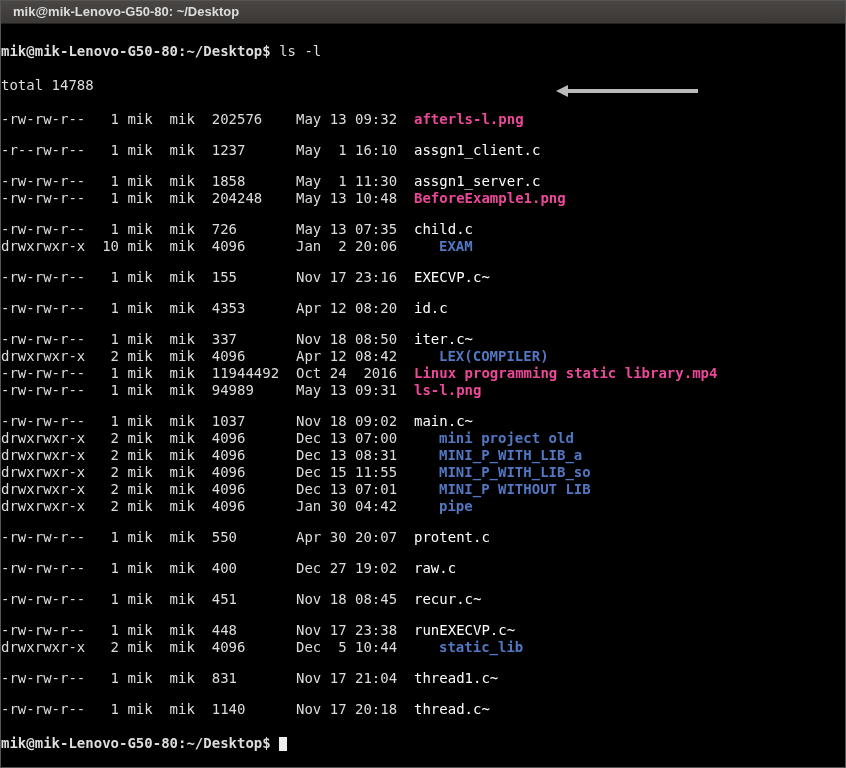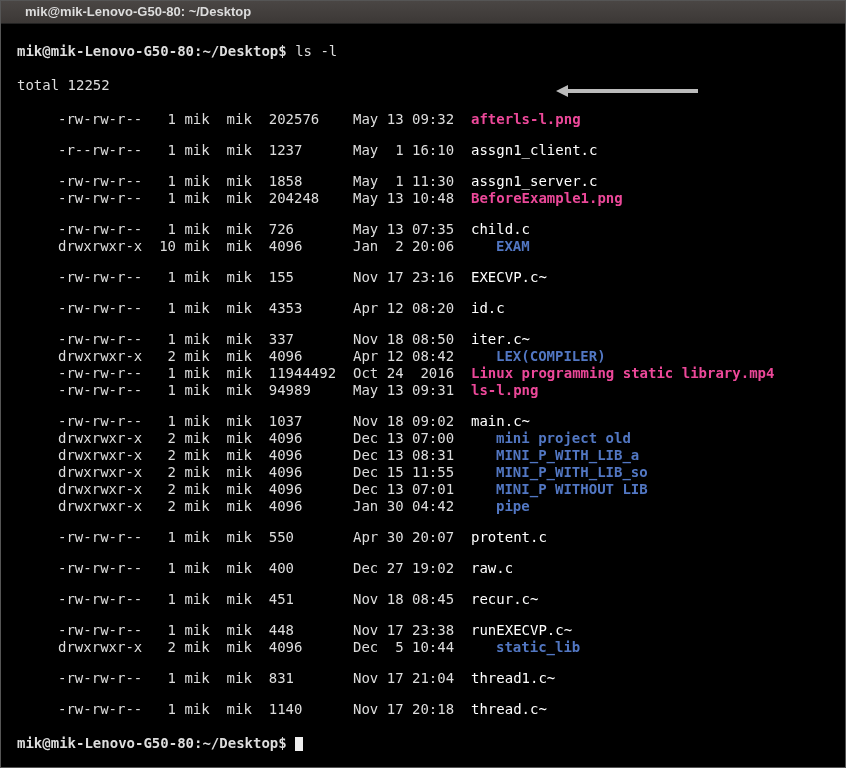--- a/index.html
+++ b/index.html
@@ -1,20 +1,20 @@
 <!DOCTYPE html>
 <html><head>
 <meta charset="utf-8">
 <style>
   html,body{margin:0;padding:0;background:#2e2a28;font-family:sans-serif;}
   .window{width:846px;height:768px;box-sizing:border-box;background:#2e2a28;border:1px solid #555;position:relative;overflow:hidden;}
-  .titlebar{height:22px;background:linear-gradient(#4a4644,#3c3836);color:#ddd;font:bold 13px sans-serif;line-height:22px;padding:0 24px;border-bottom:1px solid #222;}
-  .term{background:#000;color:#ddd;font:14px/17px "DejaVu Sans Mono",monospace;white-space:pre;padding:2px 16px;box-sizing:border-box;height:calc(100% - 22px);overflow:hidden;}
+  .titlebar{height:22px;background:linear-gradient(#4a4644,#3c3836);color:#ddd;font:bold 13px sans-serif;line-height:22px;padding:0 12px;border-bottom:1px solid #222;}
+  .term{background:#000;color:#ddd;font:14px/17px "DejaVu Sans Mono",monospace;white-space:pre;padding:2px 0;box-sizing:border-box;height:calc(100% - 22px);overflow:hidden;}
   .row span{display:inline-block;}
-  .perms{width:10ch;margin-left:41px;}
+  .perms{width:10ch;}
   .links{width:3ch;text-align:right;}
   .owner{width:4ch;}
   .group{width:4ch;}
   .size{width:9ch;text-align:left;}
   .date{width:13ch;}
   .name-default{color:#ffffff;margin-top:14px;}
   .name-image{color:#ec4899;font-weight:bold;}
   .name-dir{color:#5277c3;font-weight:bold;margin-left:25px;}
   .prompt-user{color:#ddd;font-weight:bold;}
   .cursor{display:inline-block;width:8px;height:14px;background:#eee;vertical-align:text-bottom;}
@@ -25,21 +25,21 @@
 </head>
 <body>
 
 <div class="window">
   <div class="titlebar">
     <span>mik@mik-Lenovo-G50-80: ~/Desktop</span>
   </div>
 
   <div class="term">
 <div><span class="prompt-user">mik@mik-Lenovo-G50-80:~/Desktop$ </span><span>ls -l</span></div>
-<div>total 12252</div>
+<div>total 14788</div>
 <div id="listing"><div class="row"><span class="perms">-rw-rw-r--</span> <span class="links">1</span> <span class="owner">mik</span> <span class="group">mik</span> <span class="size">202576</span> <span class="date">May 13 09:32</span> <span class="name-image">afterls-l.png</span></div><div class="row"><span class="perms">-r--rw-r--</span> <span class="links">1</span> <span class="owner">mik</span> <span class="group">mik</span> <span class="size">1237</span> <span class="date">May  1 16:10</span> <span class="name-default">assgn1_client.c</span></div><div class="row"><span class="perms">-rw-rw-r--</span> <span class="links">1</span> <span class="owner">mik</span> <span class="group">mik</span> <span class="size">1858</span> <span class="date">May  1 11:30</span> <span class="name-default">assgn1_server.c</span></div><div class="row"><span class="perms">-rw-rw-r--</span> <span class="links">1</span> <span class="owner">mik</span> <span class="group">mik</span> <span class="size">204248</span> <span class="date">May 13 10:48</span> <span class="name-image">BeforeExample1.png</span></div><div class="row"><span class="perms">-rw-rw-r--</span> <span class="links">1</span> <span class="owner">mik</span> <span class="group">mik</span> <span class="size">726</span> <span class="date">May 13 07:35</span> <span class="name-default">child.c</span></div><div class="row"><span class="perms">drwxrwxr-x</span> <span class="links">10</span> <span class="owner">mik</span> <span class="group">mik</span> <span class="size">4096</span> <span class="date">Jan  2 20:06</span> <span class="name-dir">EXAM</span></div><div class="row"><span class="perms">-rw-rw-r--</span> <span class="links">1</span> <span class="owner">mik</span> <span class="group">mik</span> <span class="size">155</span> <span class="date">Nov 17 23:16</span> <span class="name-default">EXECVP.c~</span></div><div class="row"><span class="perms">-rw-rw-r--</span> <span class="links">1</span> <span class="owner">mik</span> <span class="group">mik</span> <span class="size">4353</span> <span class="date">Apr 12 08:20</span> <span class="name-default">id.c</span></div><div class="row"><span class="perms">-rw-rw-r--</span> <span class="links">1</span> <span class="owner">mik</span> <span class="group">mik</span> <span class="size">337</span> <span class="date">Nov 18 08:50</span> <span class="name-default">iter.c~</span></div><div class="row"><span class="perms">drwxrwxr-x</span> <span class="links">2</span> <span class="owner">mik</span> <span class="group">mik</span> <span class="size">4096</span> <span class="date">Apr 12 08:42</span> <span class="name-dir">LEX(COMPILER)</span></div><div class="row"><span class="perms">-rw-rw-r--</span> <span class="links">1</span> <span class="owner">mik</span> <span class="group">mik</span> <span class="size">11944492</span> <span class="date">Oct 24  2016</span> <span class="name-image">Linux programming static library.mp4</span></div><div class="row"><span class="perms">-rw-rw-r--</span> <span class="links">1</span> <span class="owner">mik</span> <span class="group">mik</span> <span class="size">94989</span> <span class="date">May 13 09:31</span> <span class="name-image">ls-l.png</span></div><div class="row"><span class="perms">-rw-rw-r--</span> <span class="links">1</span> <span class="owner">mik</span> <span class="group">mik</span> <span class="size">1037</span> <span class="date">Nov 18 09:02</span> <span class="name-default">main.c~</span></div><div class="row"><span class="perms">drwxrwxr-x</span> <span class="links">2</span> <span class="owner">mik</span> <span class="group">mik</span> <span class="size">4096</span> <span class="date">Dec 13 07:00</span> <span class="name-dir">mini project old</span></div><div class="row"><span class="perms">drwxrwxr-x</span> <span class="links">2</span> <span class="owner">mik</span> <span class="group">mik</span> <span class="size">4096</span> <span class="date">Dec 13 08:31</span> <span class="name-dir">MINI_P_WITH_LIB_a</span></div><div class="row"><span class="perms">drwxrwxr-x</span> <span class="links">2</span> <span class="owner">mik</span> <span class="group">mik</span> <span class="size">4096</span> <span class="date">Dec 15 11:55</span> <span class="name-dir">MINI_P_WITH_LIB_so</span></div><div class="row"><span class="perms">drwxrwxr-x</span> <span class="links">2</span> <span class="owner">mik</span> <span class="group">mik</span> <span class="size">4096</span> <span class="date">Dec 13 07:01</span> <span class="name-dir">MINI_P WITHOUT LIB</span></div><div class="row"><span class="perms">drwxrwxr-x</span> <span class="links">2</span> <span class="owner">mik</span> <span class="group">mik</span> <span class="size">4096</span> <span class="date">Jan 30 04:42</span> <span class="name-dir">pipe</span></div><div class="row"><span class="perms">-rw-rw-r--</span> <span class="links">1</span> <span class="owner">mik</span> <span class="group">mik</span> <span class="size">550</span> <span class="date">Apr 30 20:07</span> <span class="name-default">protent.c</span></div><div class="row"><span class="perms">-rw-rw-r--</span> <span class="links">1</span> <span class="owner">mik</span> <span class="group">mik</span> <span class="size">400</span> <span class="date">Dec 27 19:02</span> <span class="name-default">raw.c</span></div><div class="row"><span class="perms">-rw-rw-r--</span> <span class="links">1</span> <span class="owner">mik</span> <span class="group">mik</span> <span class="size">451</span> <span class="date">Nov 18 08:45</span> <span class="name-default">recur.c~</span></div><div class="row"><span class="perms">-rw-rw-r--</span> <span class="links">1</span> <span class="owner">mik</span> <span class="group">mik</span> <span class="size">448</span> <span class="date">Nov 17 23:38</span> <span class="name-default">runEXECVP.c~</span></div><div class="row"><span class="perms">drwxrwxr-x</span> <span class="links">2</span> <span class="owner">mik</span> <span class="group">mik</span> <span class="size">4096</span> <span class="date">Dec  5 10:44</span> <span class="name-dir">static_lib</span></div><div class="row"><span class="perms">-rw-rw-r--</span> <span class="links">1</span> <span class="owner">mik</span> <span class="group">mik</span> <span class="size">831</span> <span class="date">Nov 17 21:04</span> <span class="name-default">thread1.c~</span></div><div class="row"><span class="perms">-rw-rw-r--</span> <span class="links">1</span> <span class="owner">mik</span> <span class="group">mik</span> <span class="size">1140</span> <span class="date">Nov 17 20:18</span> <span class="name-default">thread.c~</span></div></div>
 <div><span class="prompt-user">mik@mik-Lenovo-G50-80:~/Desktop$ </span><span class="cursor"></span></div>
   </div>
 
   <div class="arrow">
     <div class="arrow-head"></div>
     <div class="arrow-line"></div>
   </div>
 </div>
 

